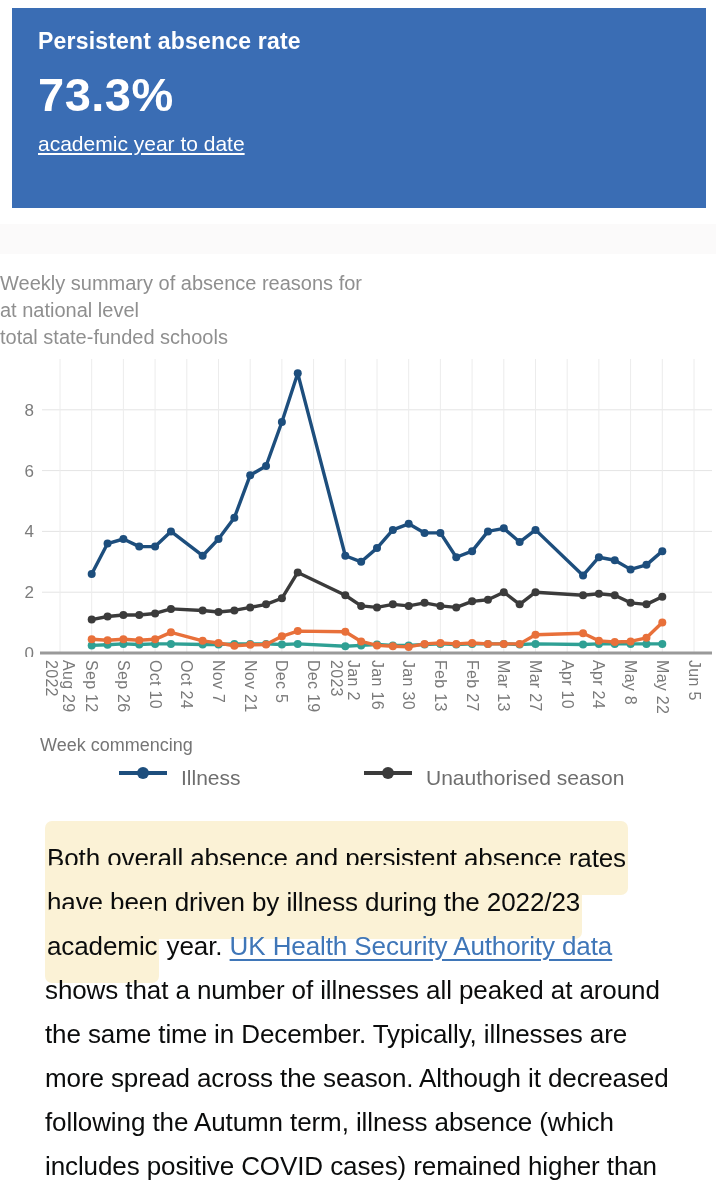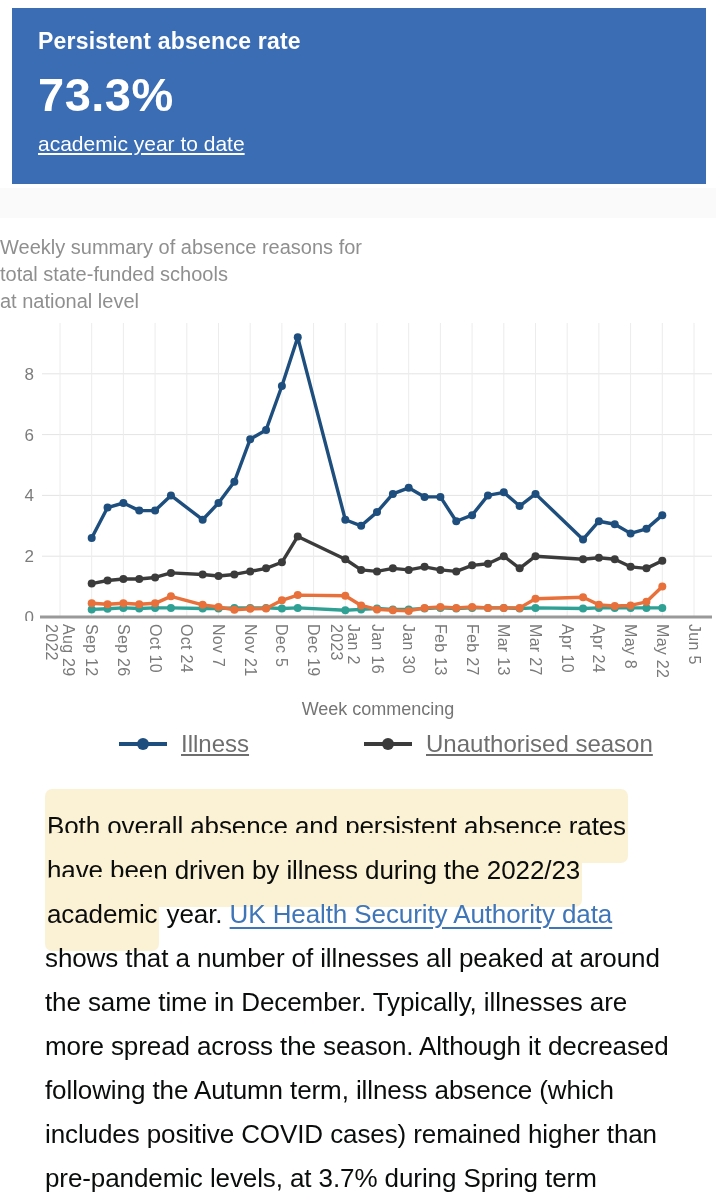--- a/index.html
+++ b/index.html
@@ -3,48 +3,48 @@
 <meta charset="utf-8">
 <style>
   html,body{margin:0;padding:0;}
   body{
     width:716px;height:1200px;overflow:hidden;background:#ffffff;
     font-family:"Liberation Sans","DejaVu Sans",sans-serif;
     -webkit-font-smoothing:antialiased;
   }
   
   .kpi-card{
-    margin:8px 10px 4px 12px;height:176px;box-sizing:border-box;
+    margin:8px 10px 16px 12px;height:200px;box-sizing:border-box;
     padding:20px 20px 0 26px;color:#ffffff;
   }
   .kpi-title{font-size:23px;font-weight:bold;letter-spacing:.2px;}
   .kpi-value{font-size:47px;font-weight:bold;margin-top:12px;letter-spacing:.5px;}
   .kpi-subtitle{font-size:21px;margin-top:10px;text-decoration:underline;}
   .divider-band{height:30px;background:#fbfafa;margin:2px 0 0 0;}
 
   
   .chart-title{
     margin-top:16px;text-align:left;color:#8f8f8f;
     font-size:20px;line-height:27px;
   }
   .chart-svg{display:block;margin-top:4px;}
   .x-tick-labels{position:relative;height:76px;}
   .xtick{
     position:absolute;top:3px;writing-mode:vertical-lr;white-space:pre-line;
     transform:translateX(-50%);font-size:16px;line-height:17px;
     color:#7a7a7a;letter-spacing:.3px;
   }
   .x-axis-title{
-    text-align:center;color:#757575;font-size:18px;margin:2px 0 10px 40px;
+    color:#757575;font-size:18px;margin:2px 0 10px 40px;
   }
   .legend{
     margin-left:118px;display:grid;grid-template-columns:245px auto;
     row-gap:12px;column-gap:0;
   }
-  .legend-item{display:flex;align-items:center;gap:13px;color:#6e6e6e;font-size:24px;text-decoration:underline;}
+  .legend-item{display:flex;align-items:flex-start;gap:13px;color:#6e6e6e;font-size:21px;}
   .legend-marker{flex:0 0 auto;display:block;}
 
   
   .commentary{
     margin:46px 28px 0 45px;color:#0b0c0c;
     font-size:26px;line-height:44px;letter-spacing:-0.1px;
   }
   .highlight{
     background:#fbf2d6;border-radius:7px;padding:22px 2px;
     box-decoration-break:clone;-webkit-box-decoration-break:clone;
@@ -57,22 +57,22 @@
 <div class="kpi-card" style="background: rgb(58, 109, 180);">
   <div class="kpi-title">Persistent absence rate</div>
   <div class="kpi-value">73.3%</div>
   <div class="kpi-subtitle">academic year to date</div>
 </div>
 <div class="divider-band"></div>
 
 <div>
   <div class="chart-title">
     <div>Weekly summary of absence reasons for</div>
+    <div>at national level</div>
     <div>total state-funded schools</div>
-    <div>at national level</div>
   </div>
 
   <svg class="chart-svg" width="716" height="302" viewBox="0 0 716 302">
       <line x1="42" x2="712" y1="237.2" y2="237.2" stroke="#e4e4e4" stroke-width="1"></line>
       <line x1="42" x2="712" y1="176.4" y2="176.4" stroke="#e4e4e4" stroke-width="1"></line>
       <line x1="42" x2="712" y1="115.60000000000002" y2="115.60000000000002" stroke="#e4e4e4" stroke-width="1"></line>
       <line x1="42" x2="712" y1="54.80000000000001" y2="54.80000000000001" stroke="#e4e4e4" stroke-width="1"></line>
       <line x1="60" x2="60" y1="4" y2="298" stroke="#ececec" stroke-width="1"></line>
       <line x1="91.7" x2="91.7" y1="4" y2="298" stroke="#ececec" stroke-width="1"></line>
       <line x1="123.4" x2="123.4" y1="4" y2="298" stroke="#ececec" stroke-width="1"></line>

